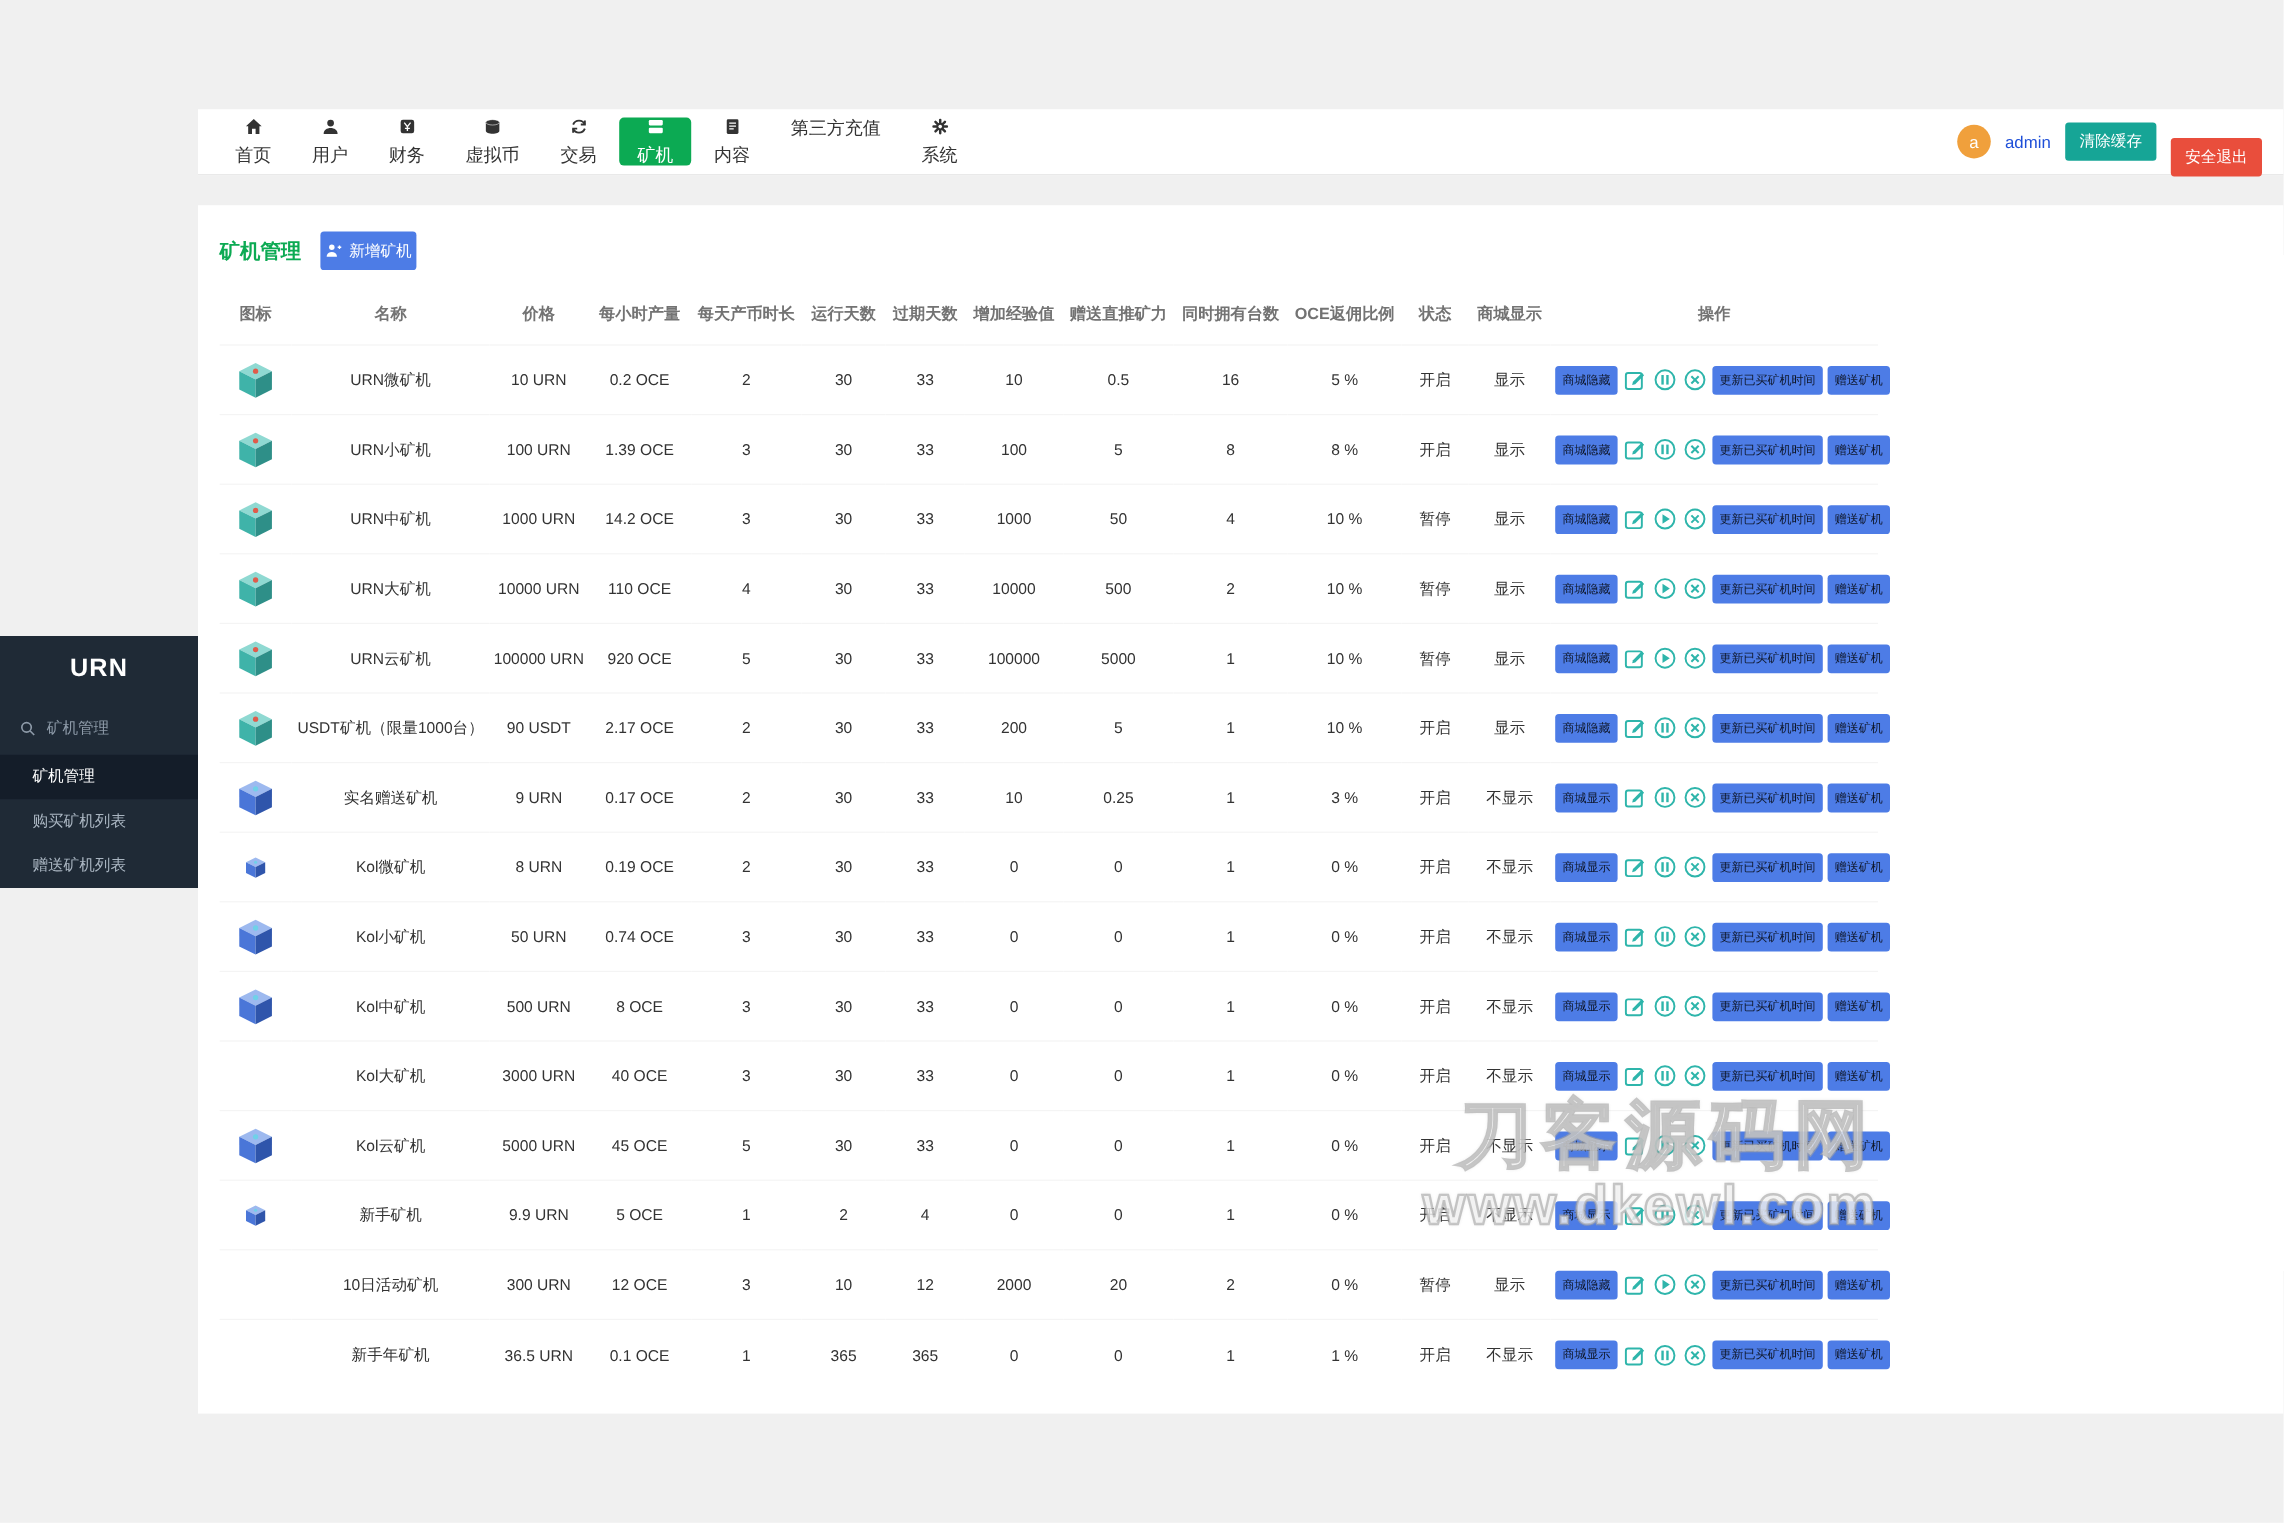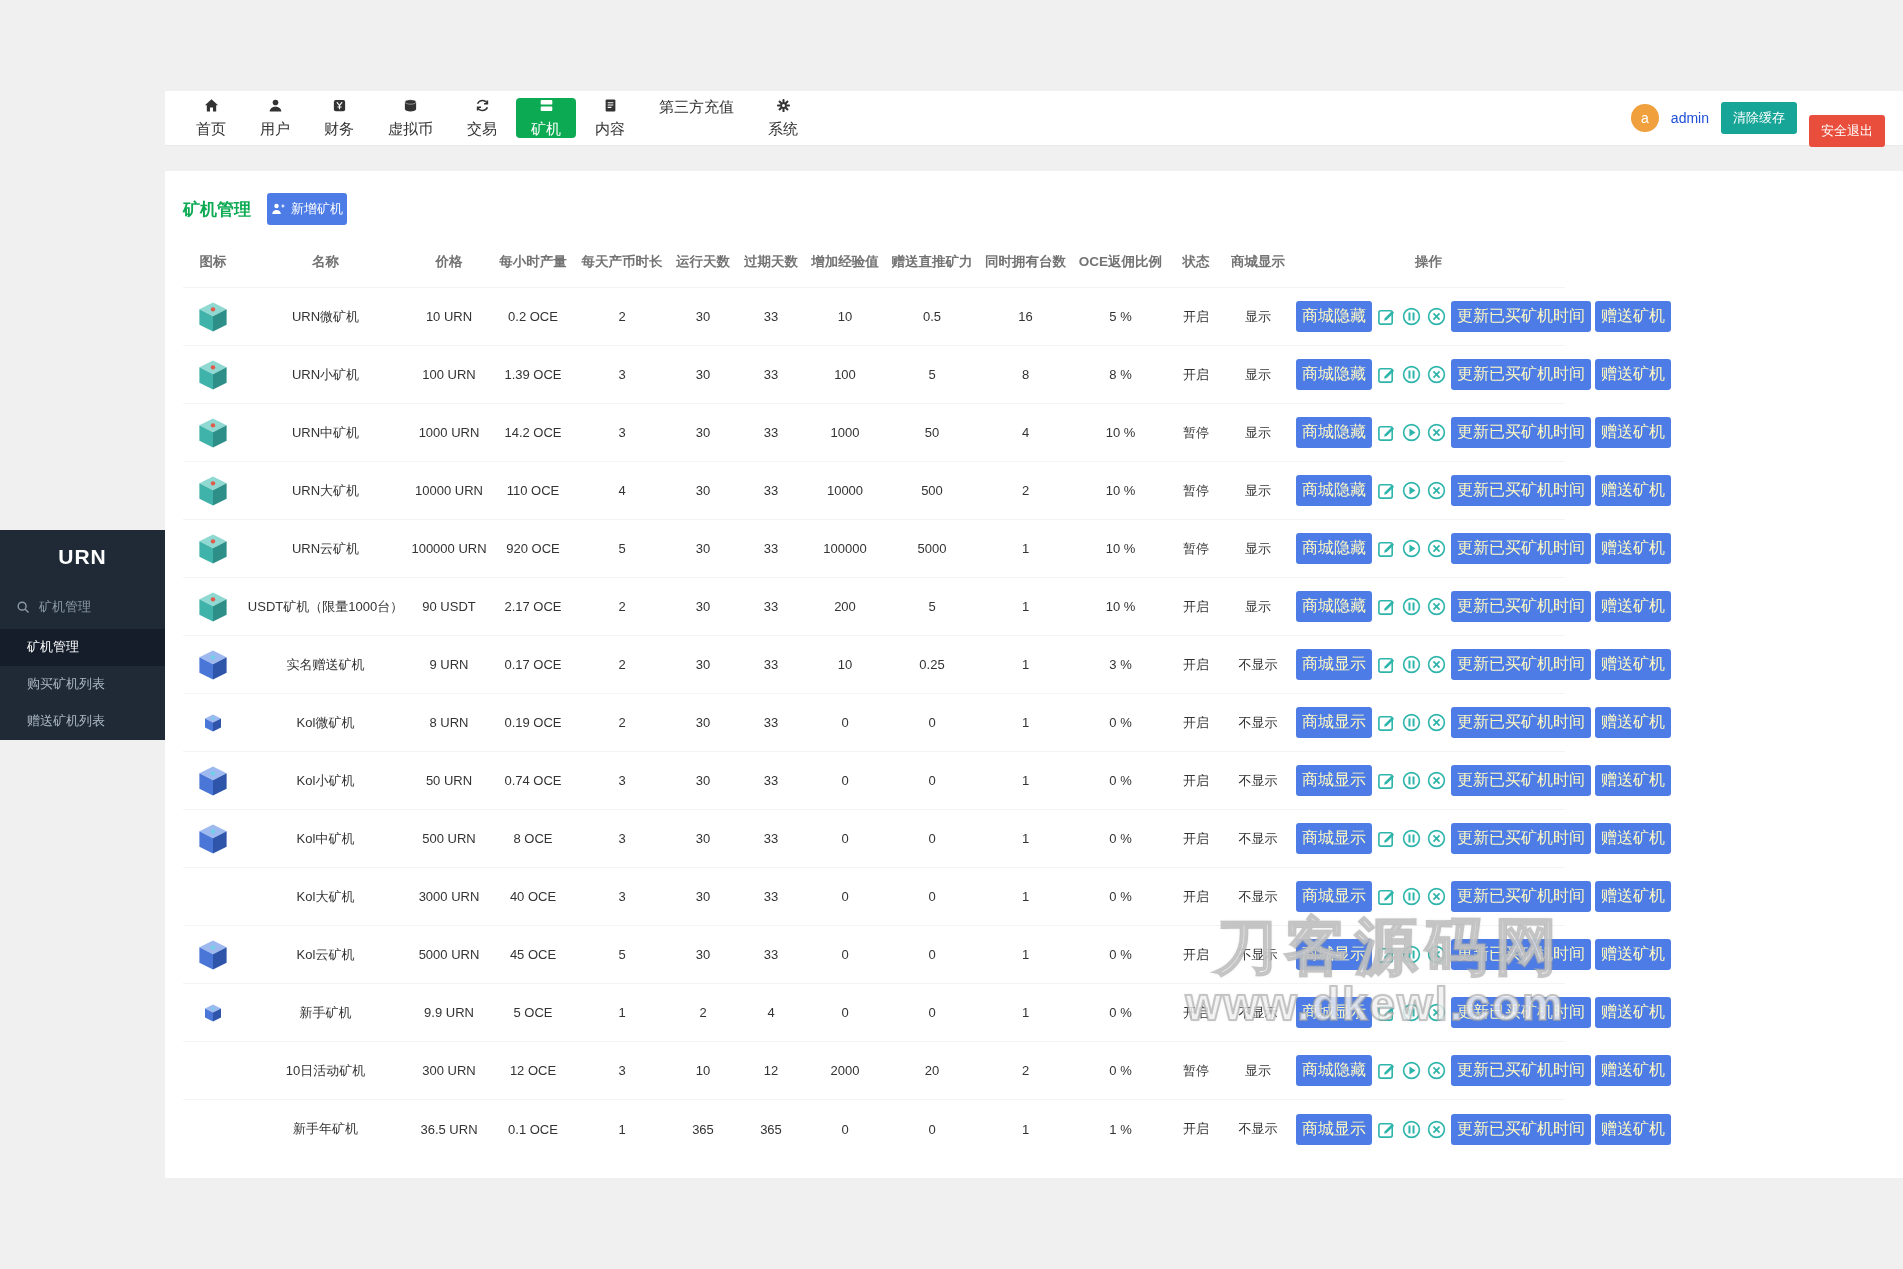--- a/index.html
+++ b/index.html
@@ -48,22 +48,22 @@
   .add-btn { background:var(--blue,#4d7ce6); display:inline-flex; align-items:center; gap:6px;
              font-size:13px; padding:7px 4px; }
   .add-ic svg { display:block; }
 
   
   .miner-table { width:1382px; border-collapse:collapse; table-layout:fixed; }
   .miner-table th { font-size:13.5px; font-weight:bold; color:#737373; padding:16px 2px; text-align:center; }
   .miner-table td { font-size:13px; color:#333; padding:8px 2px; text-align:center;
                     border-top:1px solid #f4f4f4; height:58px; vertical-align:middle; }
   .miner-table td.actions { white-space:nowrap; }
-  .btn-sm { background:var(--blue,#4d7ce6); color:#fef9c3; border:none; border-radius:3px;
-            font-size:16px; padding:5px 6px; margin:0 2px; cursor:pointer; font-family:inherit; vertical-align:middle; }
+  .btn-sm { background:var(--blue,#4d7ce6); color:#0f172a; border:none; border-radius:3px;
+            font-size:10px; padding:5px 6px; margin:0 2px; cursor:pointer; font-family:inherit; vertical-align:middle; }
   .act-icon { color:var(--teal,#2eb5ab); display:inline-flex; vertical-align:middle; cursor:pointer; margin:0 3px; }
   .aic { width:19px; height:19px; display:block; }
   .mic { display:inline-block; vertical-align:middle; }
 
   
   .watermark { position:absolute; right:338px; top:916px; text-align:right; pointer-events:none;
                color:rgba(255,255,255,0.7); font-weight:bold;
                -webkit-text-stroke:2px rgba(165,165,165,0.6);
                text-shadow:0 0 3px rgba(150,150,150,0.45); z-index:5; }
   .wm1 { font-size:62px; letter-spacing:8px; line-height:1.0; }

